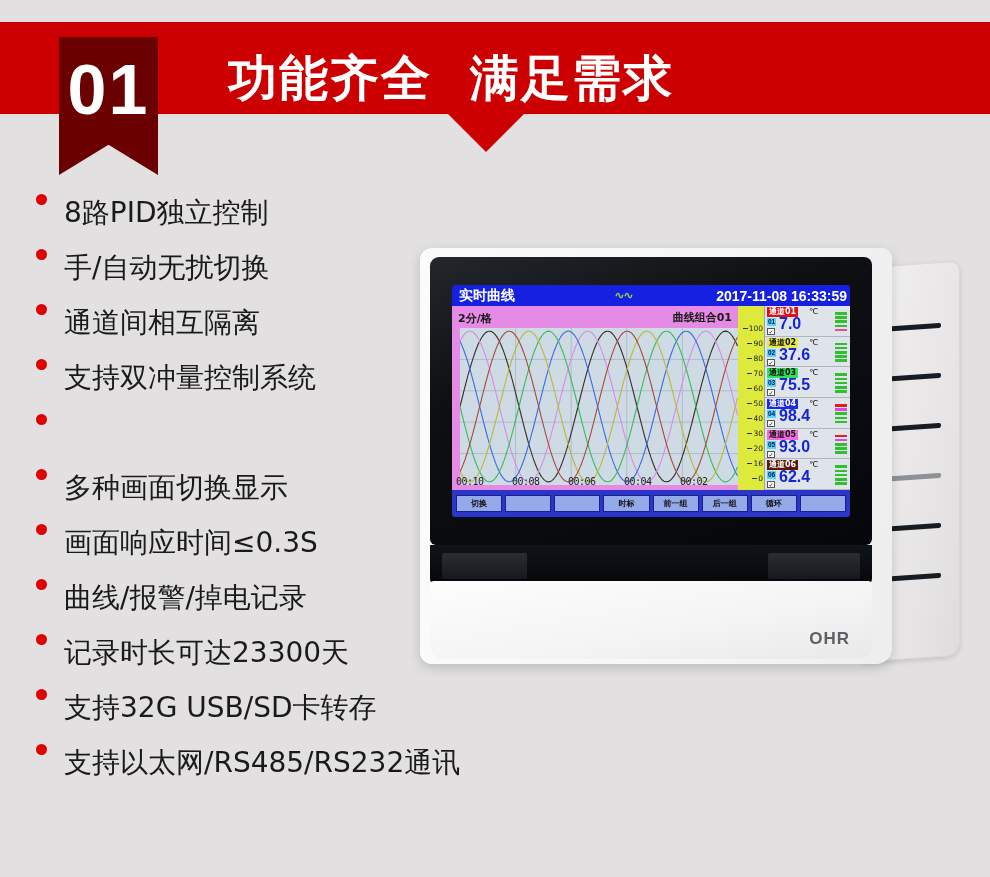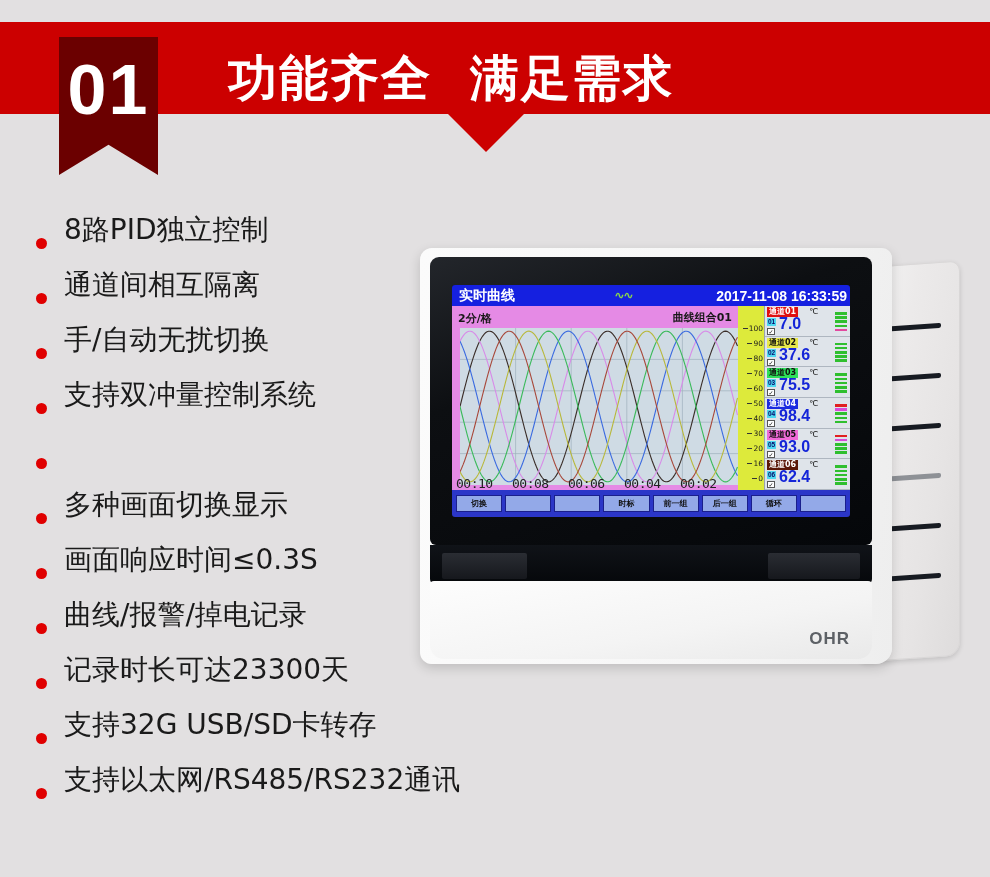--- a/index.html
+++ b/index.html
@@ -35,21 +35,21 @@
   }
   .banner-title {
     position: absolute; left: 228px; top: 24px;
     color: #ffffff; font-size: 49px; font-weight: bold;
     letter-spacing: 2px; white-space: pre;
     font-family: "DejaVu Sans", "Liberation Sans", sans-serif;
   }
 
   
   .features { position: absolute; left: 36px; top: 194px; width: 430px; }
-  .feature-item { display: flex; align-items: flex-end; height: 55px; }
+  .feature-item { display: flex; align-items: flex-start; height: 55px; }
   .bullet {
     width: 11px; height: 11px; border-radius: 50%;
     background: #e00000; flex: 0 0 auto; margin-right: 17px;
   }
   .feature-text {
     font-size: 28px; color: #1a1a1a; letter-spacing: 0px;
     font-family: "DejaVu Sans", "Liberation Sans", sans-serif;
     white-space: nowrap;
   }
 
@@ -138,21 +138,21 @@
   .graph-group {
     position: absolute; right: 6px; top: 4px; color: #181818;
     font-size: 11px; font-weight: 600; font-family: "DejaVu Sans", sans-serif;
   }
   .plot {
     position: absolute; left: 8px; top: 22px; right: 0px; height: 157px;
     background: #cfdbe4;
   }
   .graph-footer { position: absolute; left: 0; bottom: 0; width: 100%; height: 17px; }
   .time-label {
-    position: absolute; top: 3px; color: #222; font-size: 13px;
+    position: absolute; top: 3px; color: #222; font-size: 10px;
     font-family: "DejaVu Sans Mono", monospace; letter-spacing: -0.5px;
   }
 
   
   .yaxis {
     width: 26px; background: #ddea3b; position: relative; flex: 0 0 auto;
   }
   .ytick {
     position: absolute; right: 1px; color: #1b1b1b; font-size: 7.5px;
     font-family: "DejaVu Sans", sans-serif; white-space: nowrap;
@@ -245,25 +245,25 @@
   <div class="banner-title">功能齐全  满足需求</div>
 </div>
 
 <div class="features">
   <div class="feature-item">
     <span class="bullet"></span>
     <span class="feature-text">8路PID独立控制</span>
   </div>
   <div class="feature-item">
     <span class="bullet"></span>
+    <span class="feature-text">手/自动无扰切换</span>
+  </div>
+  <div class="feature-item">
+    <span class="bullet"></span>
     <span class="feature-text">通道间相互隔离</span>
-  </div>
-  <div class="feature-item">
-    <span class="bullet"></span>
-    <span class="feature-text">手/自动无扰切换</span>
   </div>
   <div class="feature-item">
     <span class="bullet"></span>
     <span class="feature-text">支持双冲量控制系统</span>
   </div>
   <div class="feature-item">
     <span class="bullet"></span>
   </div>
   <div class="feature-item">
     <span class="bullet"></span>

